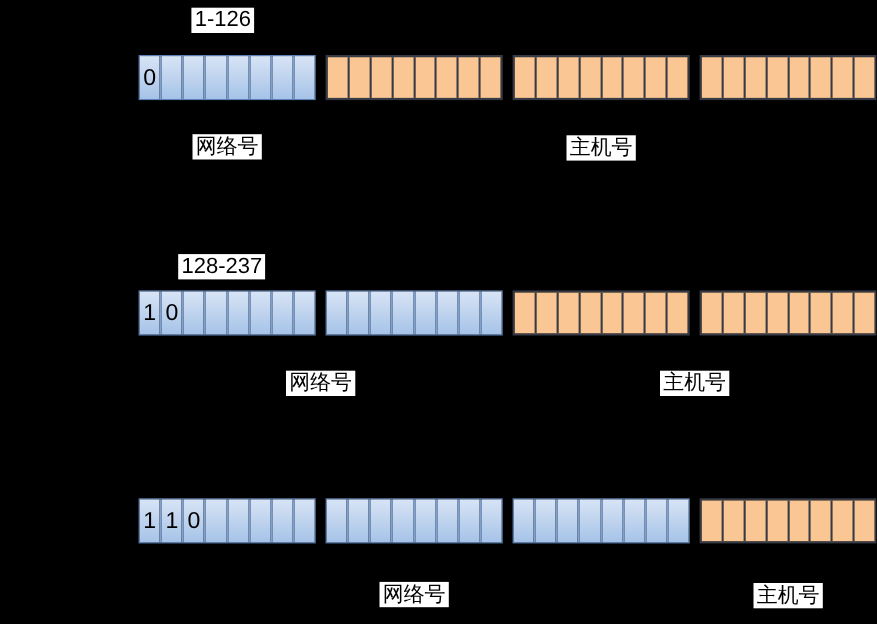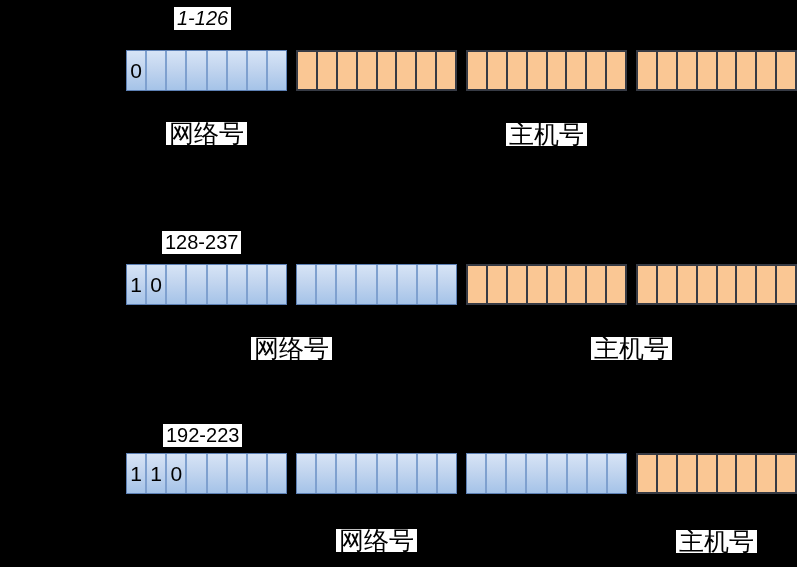--- a/index.html
+++ b/index.html
@@ -20,21 +20,21 @@
   
   .range-chip {
     position: absolute;
     background: var(--label-bg, #fff);
     color: var(--label-text, #000);
     font-size: 20px;
     line-height: 23px;
     padding: 0 3px;
     white-space: nowrap;
   }
-  .r0 .range-chip { left: 174px; top: 7px; font-style: italic; }
+  .r0 .range-chip { left: 174px; top: 7px; }
   .r1 .range-chip { left: 162px; top: 231px; }
   .r2 .range-chip { left: 163px; top: 424px; }
 
   
   .bar {
     position: absolute;
     left: 126px;
     width: 671px;
     height: 41px;
     display: flex;
@@ -78,21 +78,21 @@
 
   
   .caption {
     position: absolute;
     display: flex;
     justify-content: center;
   }
   .caption .chip {
     background: var(--label-bg, #fff);
     color: var(--label-text, #000);
-    font-size: 25px;
+    font-size: 19px;
     line-height: 23px;
     padding: 0 3px;
     white-space: nowrap;
   }
   .r0 .caption-network { left: 126px; width: 161px; top: 122px; }
   .r0 .caption-host    { left: 296px; width: 501px; top: 123px; }
   .r1 .caption-network { left: 126px; width: 331px; top: 337px; }
   .r1 .caption-host    { left: 466px; width: 331px; top: 337px; }
   .r2 .caption-network { left: 126px; width: 501px; top: 529px; }
   .r2 .caption-host    { left: 636px; width: 161px; top: 530px; }
@@ -200,21 +200,20 @@
       </div>
     <div class="caption caption-network">
       <span class="chip">网络号</span>
     </div>
     <div class="caption caption-host">
       <span class="chip">主机号</span>
     </div>
   </div>
 
   <div class="row r2">
-    <div class="range-chip">192-223</div>
     <div class="bar">
         <div class="block network">
           <div class="cell">1</div>
           <div class="cell">1</div>
           <div class="cell">0</div>
           <div class="cell"></div>
           <div class="cell"></div>
           <div class="cell"></div>
           <div class="cell"></div>
           <div class="cell"></div>

